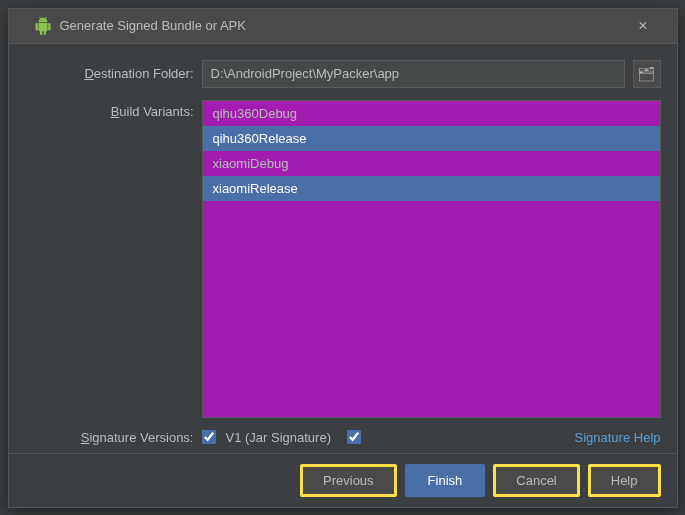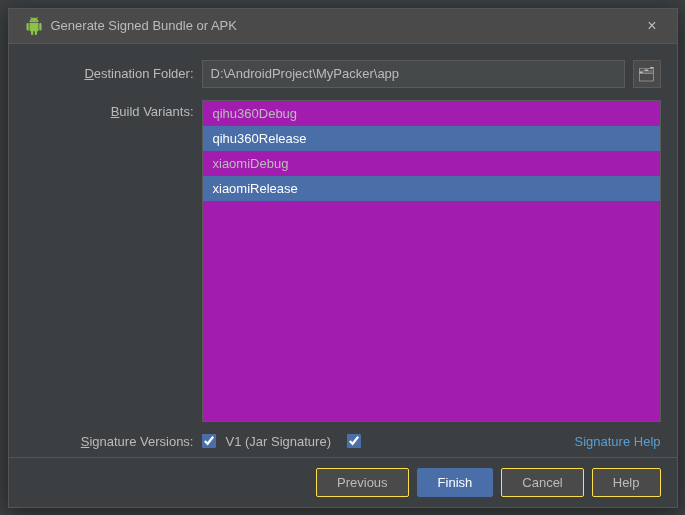--- a/index.html
+++ b/index.html
@@ -18,21 +18,21 @@
       width: 670px;
       height: 500px;
       background: #3c3f41;
       border: 1px solid #555;
       display: flex;
       flex-direction: column;
       box-shadow: 0 4px 20px rgba(0,0,0,0.5);
     }
     .title-bar {
       background: #4a4a4a;
-      padding: 8px 16px;
+      padding: 8px 25px;
       display: flex;
       align-items: center;
       justify-content: space-between;
       border-bottom: 1px solid #555;
       flex-shrink: 0;
     }
     .title-bar-left {
       display: flex;
       align-items: center;
       gap: 8px;
@@ -169,21 +169,21 @@
       gap: 8px;
       padding: 10px 16px;
       border-top: 1px solid #555;
       flex-shrink: 0;
     }
     .btn {
       padding: 6px 20px;
       font-size: 13px;
       cursor: pointer;
       border-radius: 2px;
-      border: 1px solid #fde047;
+      border: 3px solid #fde047;
     }
     .btn-default {
       background: #4a4a4a;
       color: #bbbbbb;
     }
     .btn-primary {
       background: #4a6ea8;
       color: #ffffff;
       border-color: #4a6ea8;
     }

